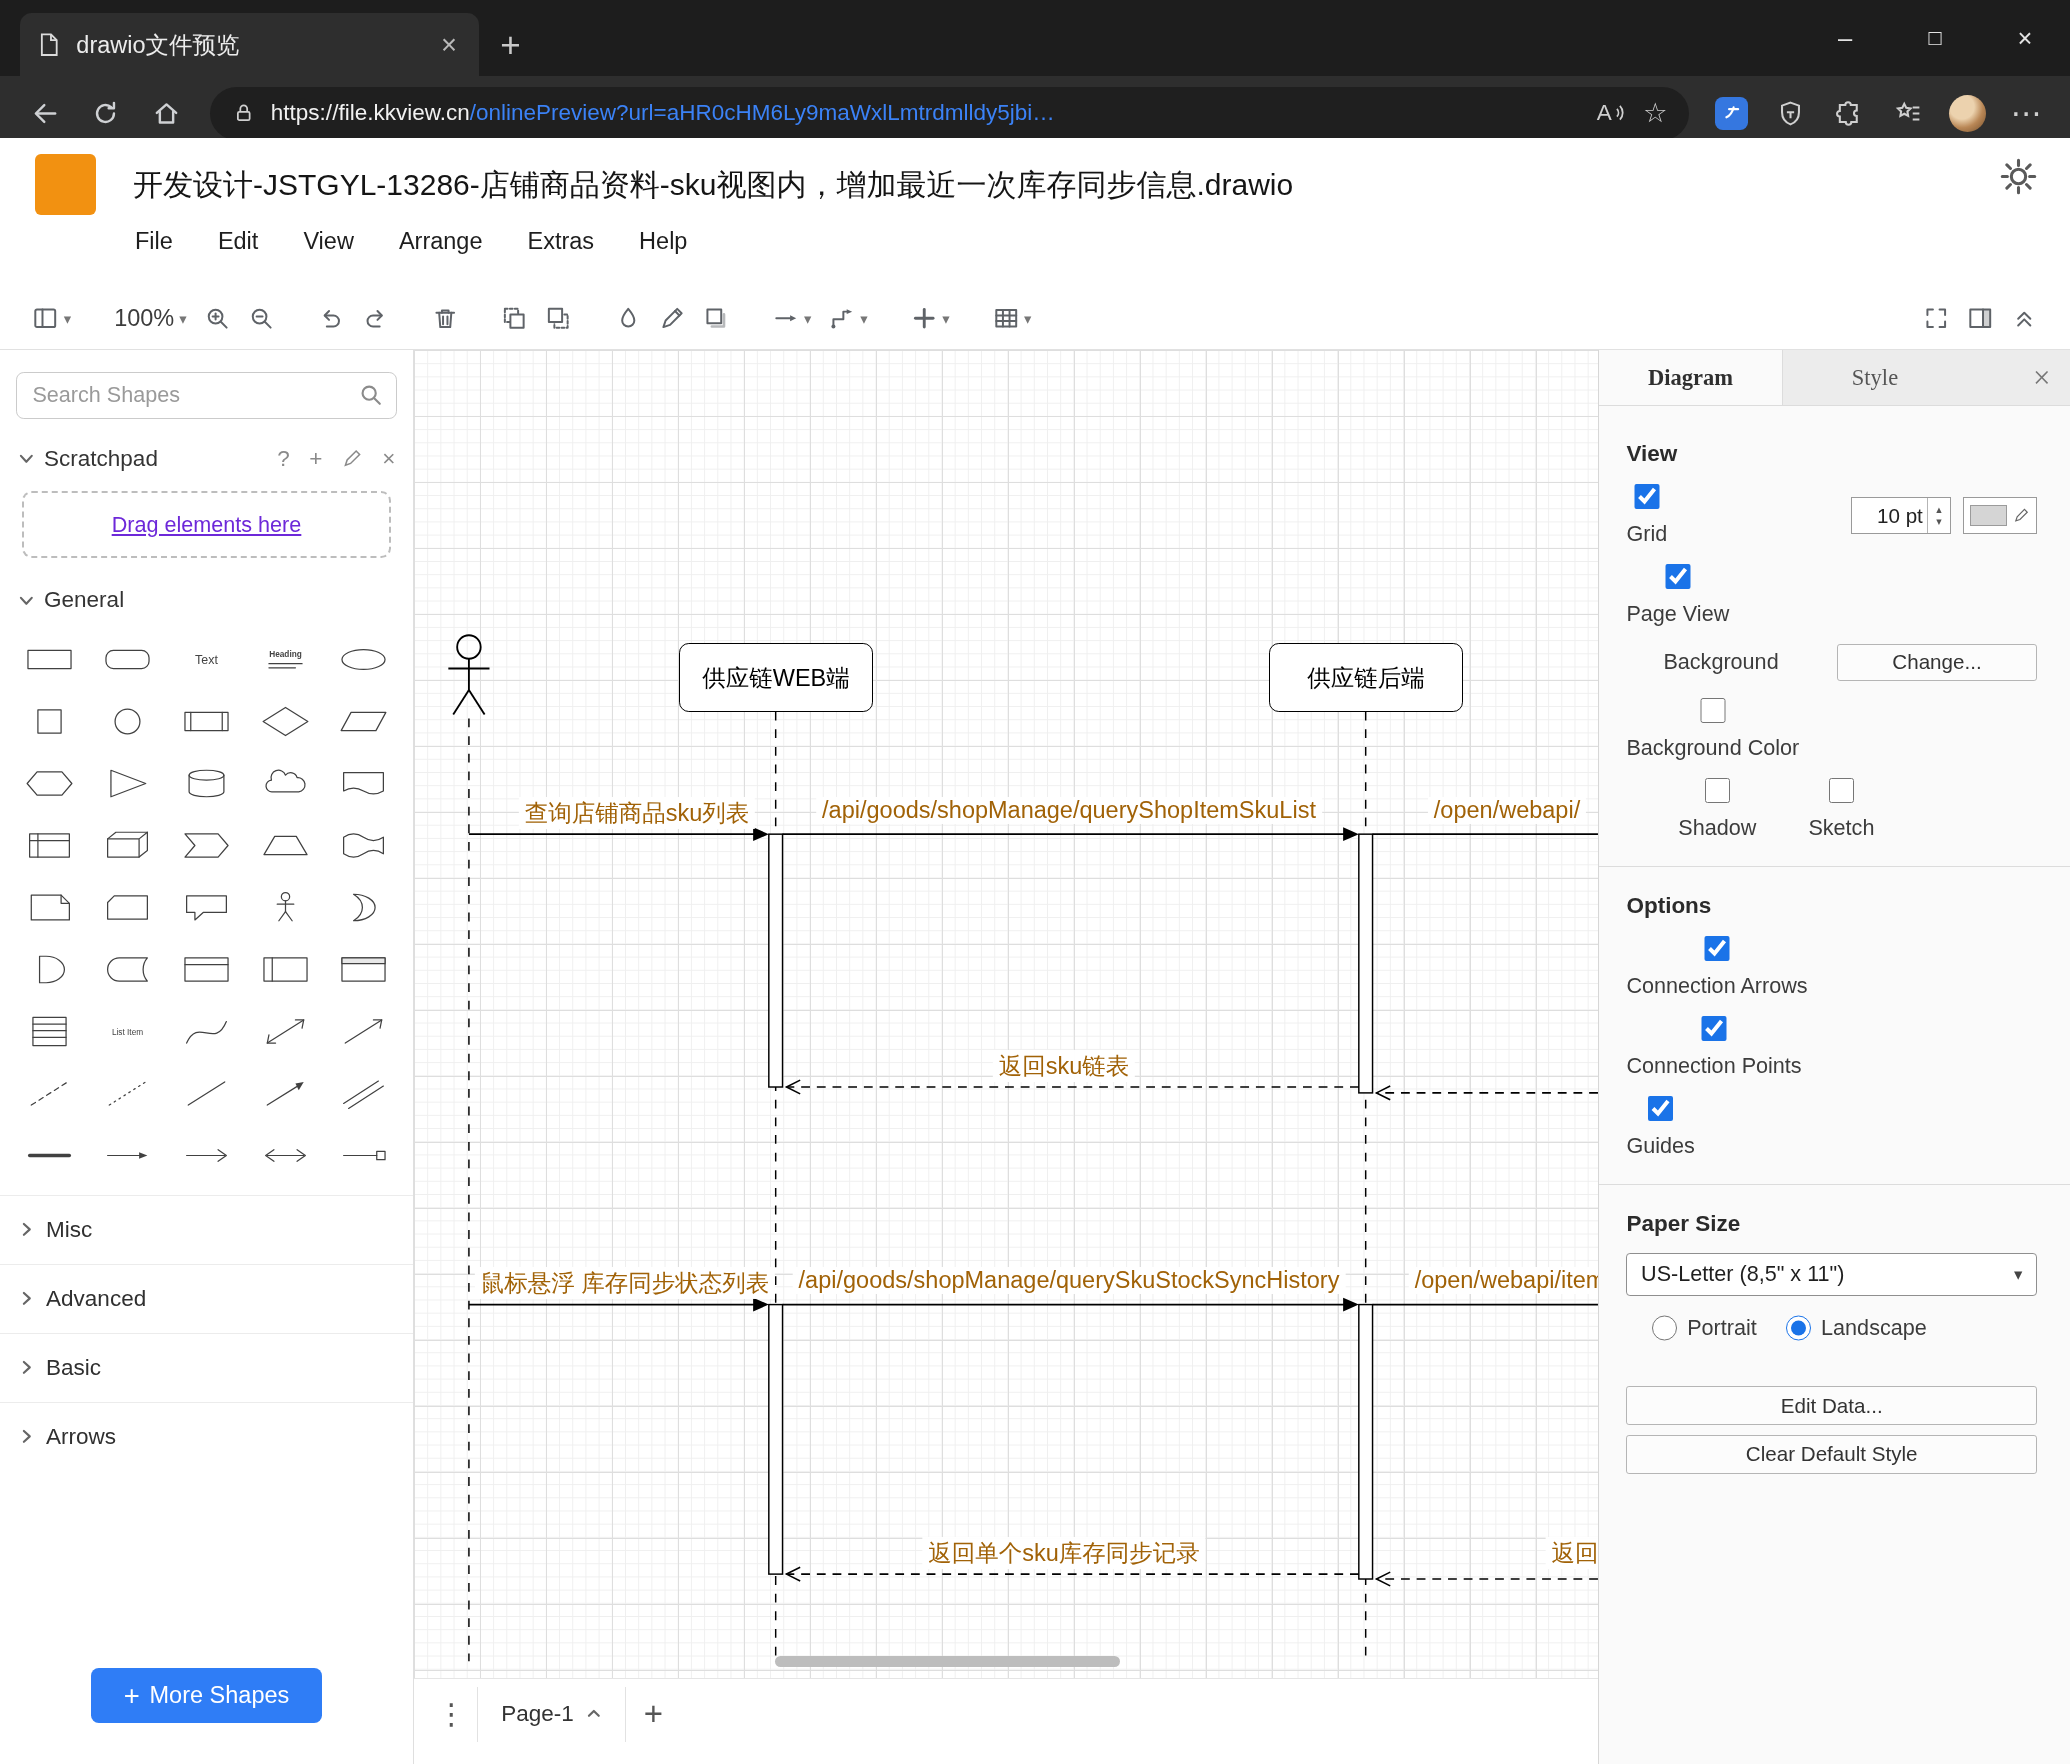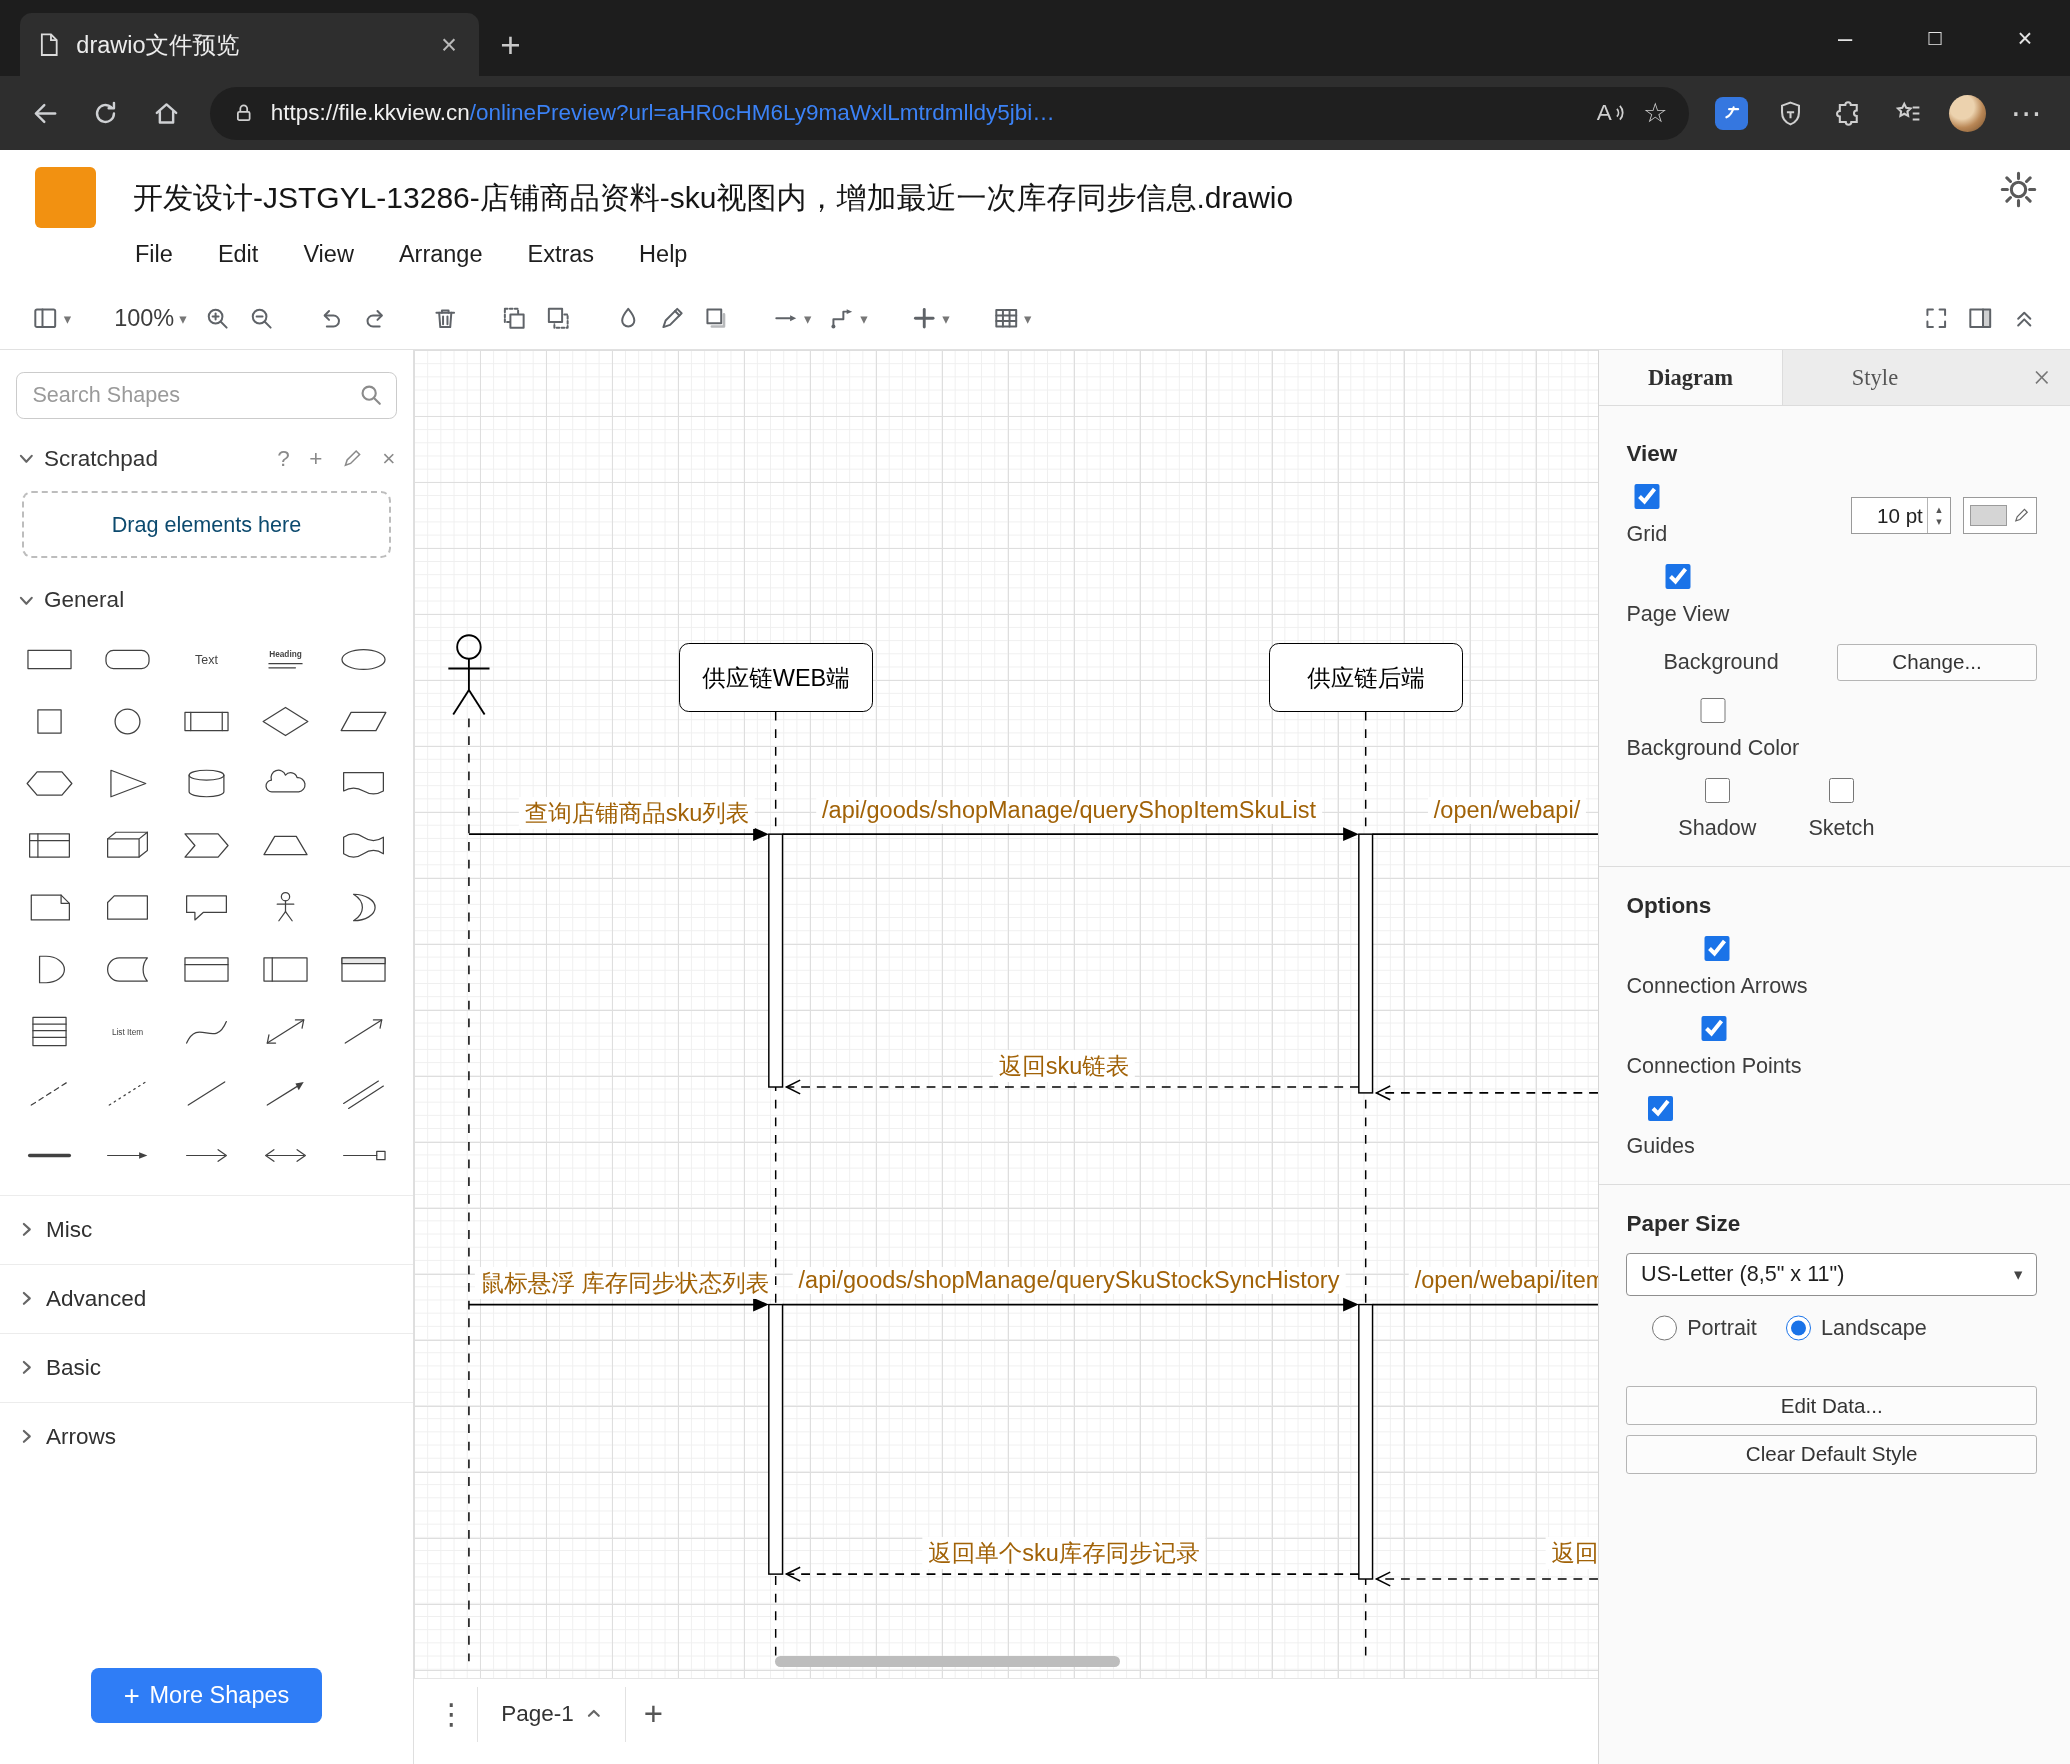--- a/index.html
+++ b/index.html
@@ -46,21 +46,21 @@
   .extbtn { width:53px; height:53px; display:flex; align-items:center; justify-content:center; }
   .ext-blue { width:33px; height:33px; border-radius:7.8px; background:#3577e0;
     display:flex; align-items:center; justify-content:center; }
   .ext-blue svg { width:21.6px; height:21.6px; stroke:#fff; stroke-width:2.4; fill:none; stroke-linecap:round; }
   .extbtn svg.mono { width:29px; height:29px; stroke:#cfcfcf; fill:none; stroke-width:1.7; }
   .avatar { width:37px; height:37px; border-radius:50%;
     background: radial-gradient(circle at 35% 32%, #ecd2ae 0 35%, #b98756 60%, #6e4a28 100%); }
   .dots { color:#d0d0d0; font-size:31px; }
 
   
-  .dheader { position:absolute; left:0; top:151px; width:2070px; height:137px; background:#fff; }
+  .dheader { position:absolute; left:0; top:138px; width:2070px; height:137px; background:#fff; }
   .dlogo { position:absolute; left:35px; top:15.7px; width:61px; height:61px;
     background:var(--brand-orange); border-radius:5.9px; }
   .dtitle { position:absolute; left:133px; top:27.4px; font-size:30px; color:#151515; white-space:nowrap; }
   .menubar { position:absolute; left:135px; top:90px; display:flex; gap:45px; }
   .menu-item { font-size:23.5px; color:#1e1e1e; cursor:default; }
   .theme-ic { position:absolute; right:31px; top:17.6px; }
   .theme-ic svg { width:41px; height:41px; stroke:#5a5a5a; fill:none; stroke-width:1.8; stroke-linecap:round; }
 
   
   .dtoolbar { position:absolute; left:0; top:288px; width:2070px; height:62px; background:#fff;
@@ -87,21 +87,21 @@
   .search-wrap input::placeholder { color:#9a9a9a; }
   .search-ic { position:absolute; right:13.7px; top:10.8px; }
   .search-ic svg { width:25.5px; height:25.5px; stroke:#8b8b8b; fill:none; stroke-width:2; stroke-linecap:round; }
   .pal-header { display:flex; align-items:center; height:53px; padding:0 17.6px; gap:9.8px; }
   .pal-header .chev svg, .side-section .chev svg { width:16.7px; height:16.7px; stroke:#666; fill:none;
     stroke-width:2.2; stroke-linecap:round; stroke-linejoin:round; }
   .pal-title { font-size:22.5px; color:#343434; flex:1; }
   .pal-icons { display:flex; gap:19.6px; align-items:center; color:#8a8a8a; font-size:22.5px; }
   .pal-icons svg { width:20.6px; height:20.6px; stroke:#8a8a8a; fill:none; stroke-width:1.8; }
   .dragbox { margin:5.9px 21.6px 15.7px; height:67px; border:2px dashed #bdbdbd; border-radius:9.8px;
-    display:flex; align-items:center; justify-content:center; color:#0c4a6e; font-size:21.6px; }
+    display:flex; align-items:center; justify-content:center; color:#6d28d9; font-size:21.6px;text-decoration:underline; }
   .shape-grid { display:grid; grid-template-columns:repeat(5, 1fr); padding:2px 9.8px 7.8px; }
   .shape-cell { height:62px; display:flex; align-items:center; justify-content:center; border-radius:5.9px; }
   .shape-cell svg { width:53px; height:37px; stroke:#414141; fill:none; stroke-width:1.5;
     stroke-linecap:round; stroke-linejoin:round; }
   .side-section { height:69px; border-top:1px solid #ececec; display:flex; align-items:center;
     padding:0 17.6px; gap:11.8px; font-size:22.5px; color:#303030; }
   .more-shapes { position:absolute; left:91px; bottom:41px; width:231px; height:55px;
     background:var(--more-shapes-blue); color:#fff; border:none; border-radius:7.8px;
     font-size:23.5px; display:flex; align-items:center; justify-content:center; gap:9.8px;
     font-family:"Liberation Sans","DejaVu Sans",sans-serif; }

